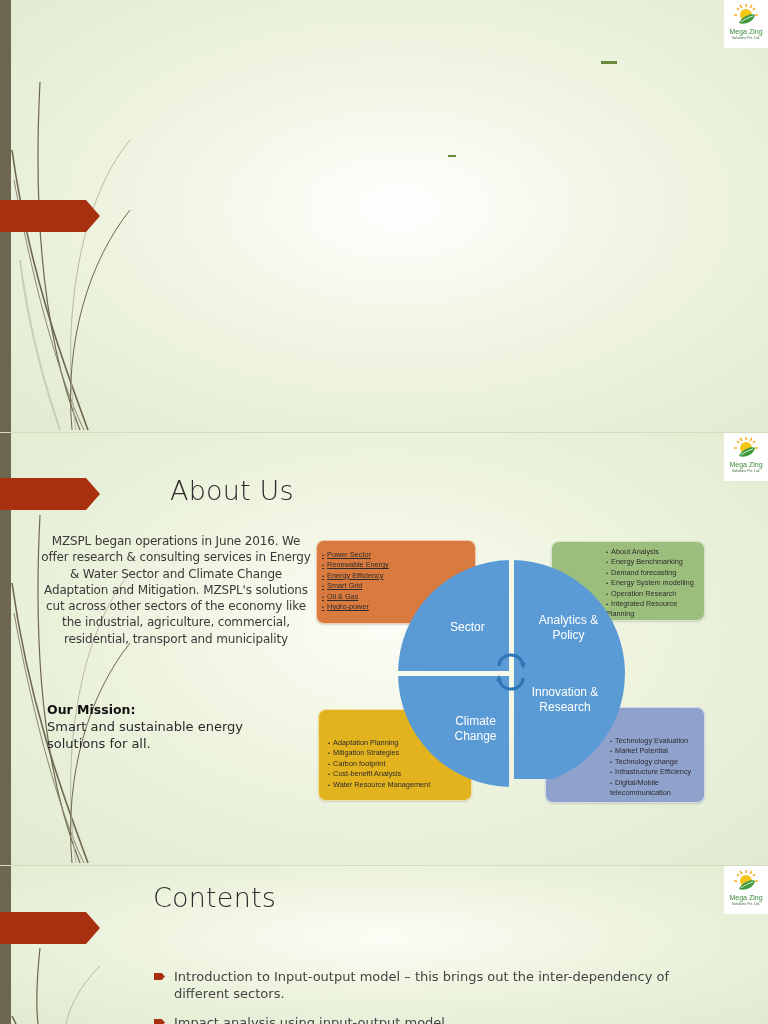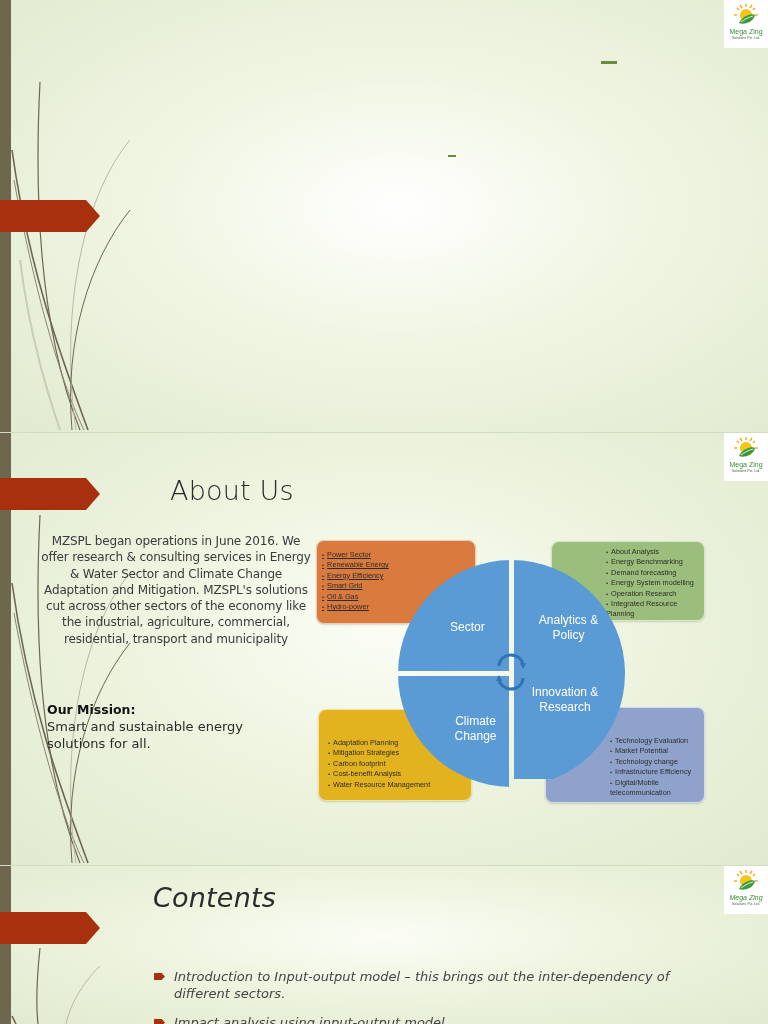--- a/index.html
+++ b/index.html
@@ -5,21 +5,21 @@
   * { margin: 0; padding: 0; box-sizing: border-box; }
   html, body { width: 768px; height: 1024px; overflow: hidden; background: #e3ebcf; }
   body { font-family: "DejaVu Sans", sans-serif; position: relative; }
 
   .slide {
     position: absolute; left: 0; width: 768px; overflow: hidden;
     background: radial-gradient(ellipse at 50% 45%, #fbfdf6 0%, #eef4df 45%, #e1ead0 100%);
   }
   .slide-1 { top: 0; height: 432px; background: radial-gradient(ellipse at 52% 48%, #ffffff 0%, #f1f6e4 40%, #e1ead0 100%); }
   .slide-2 { top: 433px; height: 432px; }
-  .slide-3 { top: 866px; height: 158px; font-style: italic; }
+  .slide-3 { top: 866px; height: 158px; }
   .divider { position: absolute; left: 0; width: 768px; height: 1px; background: #d4dcbf; }
 
   .left-bar { position: absolute; left: 0; top: 0; width: 11px; height: 100%; background: #6e6750; }
 
   .red-tab {
     position: absolute; left: 0; width: 100px; height: 32px;
     background: #a8300f;
     clip-path: polygon(0 0, 86px 0, 100px 50%, 86px 100%, 0 100%);
   }
 

